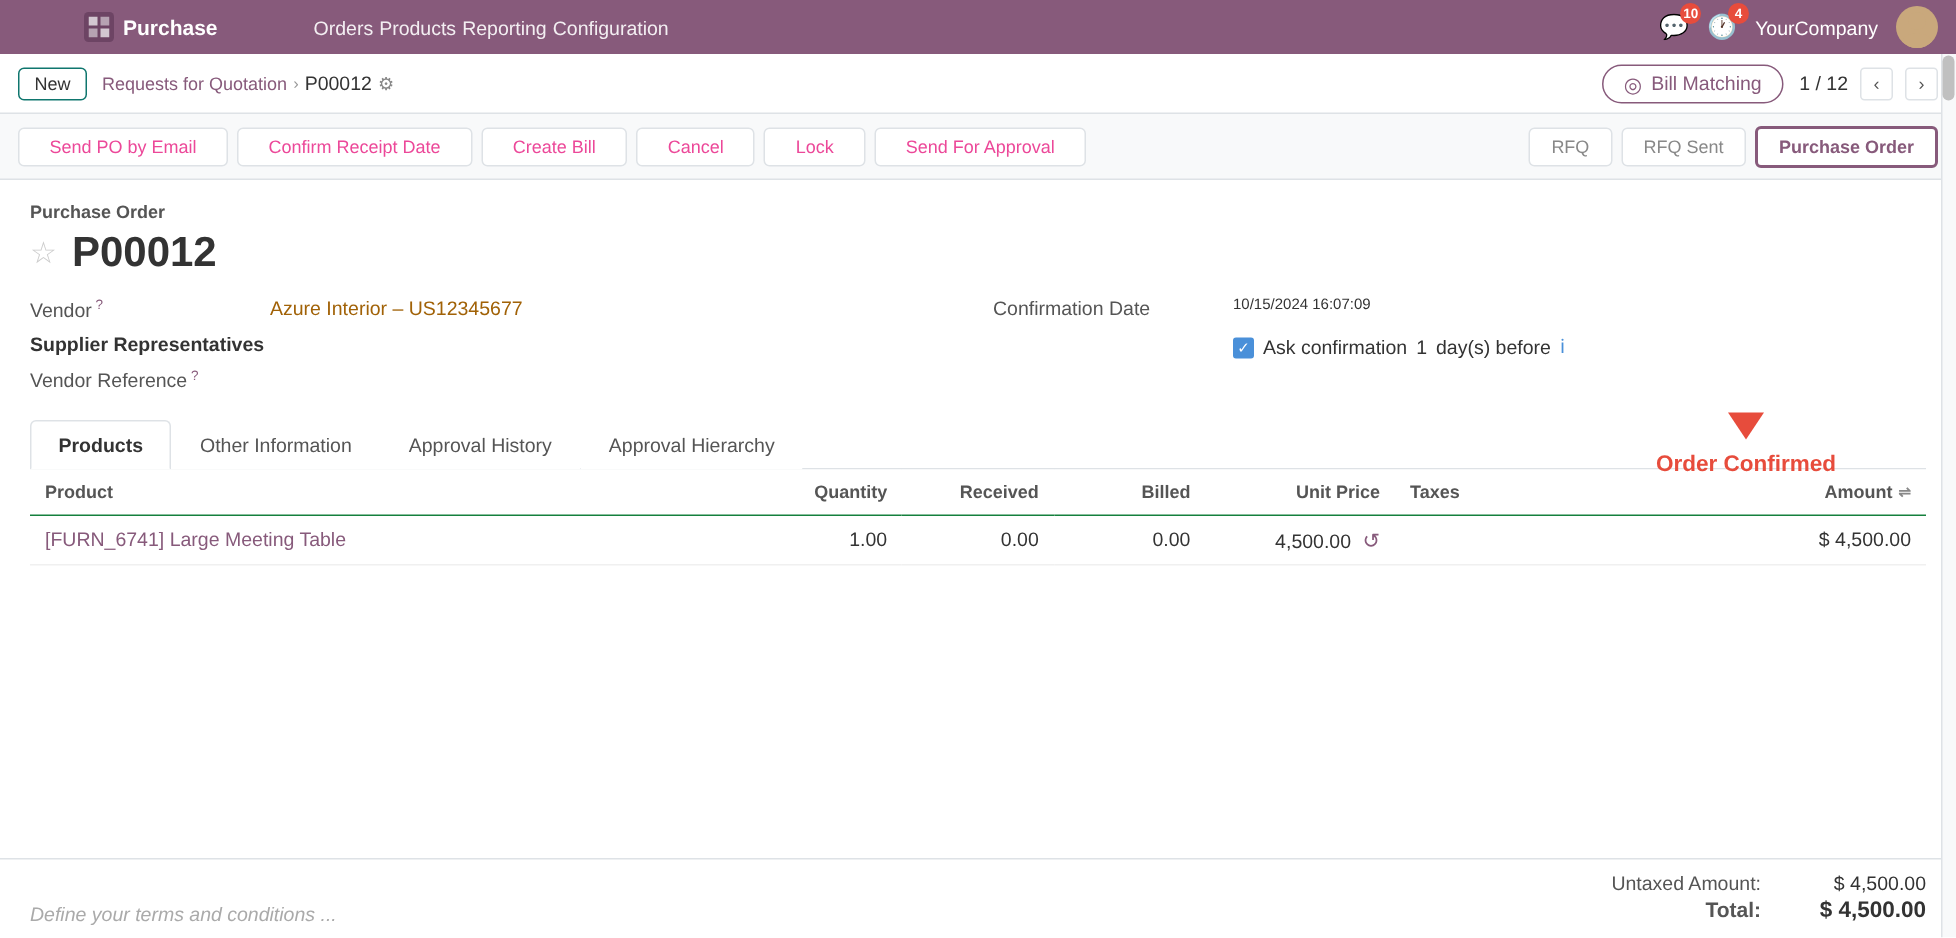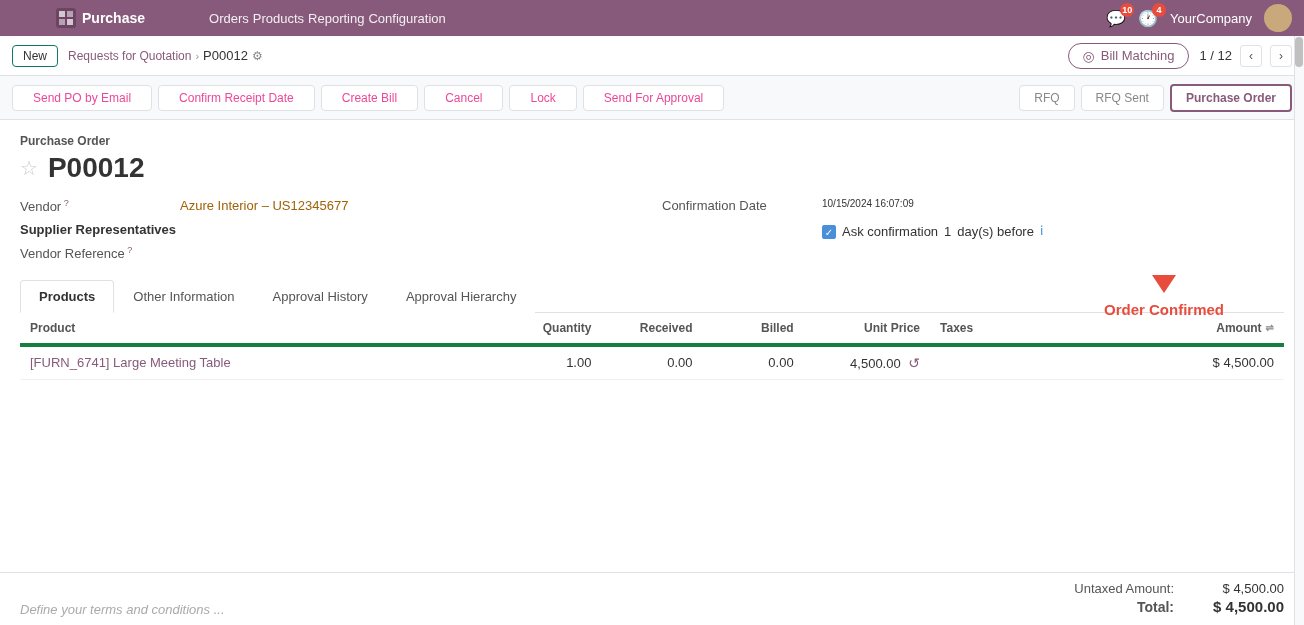--- a/index.html
+++ b/index.html
@@ -96,21 +96,21 @@
     }
     .tab.active {
       border-color: #dee2e6; color: #333; font-weight: 600; background: #fff;
       border-bottom: 1px solid #fff;
     }
 
     
     .product-table { width: 100%; border-collapse: collapse; margin-top: 0; }
     .product-table th {
       text-align: left; padding: 8px 10px; font-size: 12px; color: #555;
-      border-bottom: 4px solid #15803d; font-weight: 600; background: #fff;
+      border-bottom: 1px solid #15803d; font-weight: 600; background: #fff;
     }
     .product-table td {
       padding: 8px 10px; font-size: 13px; border-bottom: 1px solid #f0f0f0;
     }
     .product-table .col-product { width: 38%; }
     .product-table .col-qty, .product-table .col-received, .product-table .col-billed { width: 8%; text-align: right; }
     .product-table .col-unitprice { width: 10%; text-align: right; }
     .product-table .col-taxes { width: 18%; }
     .product-table .col-amount { width: 10%; text-align: right; }
     .product-link { color: #875a7b; text-decoration: none; cursor: pointer; }
@@ -119,21 +119,21 @@
 
     
     .content-footer {
       position: absolute; bottom: 0; left: 0; right: 0;
       padding: 8px 20px; border-top: 1px solid #dee2e6;
       display: flex; justify-content: space-between; align-items: flex-end;
       background: #fff;
     }
     .terms-input { color: #aaa; font-size: 13px; font-style: italic; }
     .totals { text-align: right; }
-    .total-row { display: flex; justify-content: flex-end; gap: 20px; align-items: center; margin-bottom: 2px; }
+    .total-row { display: flex; justify-content: flex-end; gap: 20px; margin-bottom: 2px; }
     .total-label { color: #555; font-size: 13px; }
     .total-value { font-size: 13px; min-width: 90px; text-align: right; }
     .total-row.grand .total-label { font-weight: bold; font-size: 14px; }
     .total-row.grand .total-value { font-weight: bold; font-size: 15px; }
 
     .confirm-section { position: absolute; right: 80px; top: 155px; display: flex; flex-direction: column; align-items: center; }
     .red-arrow { 
       width: 0; height: 0;
       border-left: 12px solid transparent;
       border-right: 12px solid transparent;

